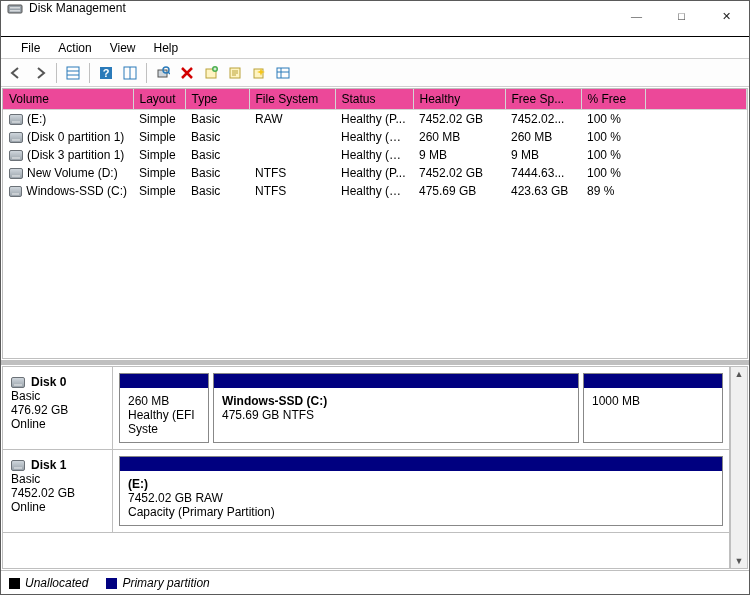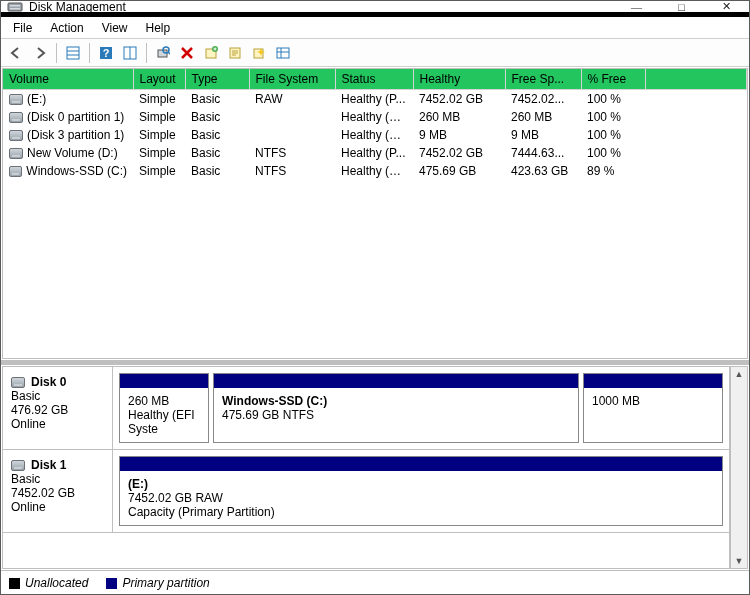--- a/index.html
+++ b/index.html
@@ -1,31 +1,31 @@
 <!DOCTYPE html>
 <html><head>
 <meta charset="utf-8">
 <style>
   * { box-sizing: border-box; }
   html, body { margin: 0; padding: 0; font-family: "Segoe UI", Tahoma, sans-serif; font-size: 12px; color: #000; background: #fff; }
   .window { width: 750px; height: 595px; border: 1px solid #5a5a5a; display: flex; flex-direction: column; background: #fff; }
-  .titlebar { height: 16px; display: flex; align-items: center; padding: 0 0 0 6px; border-bottom: 5px solid #000000; }
+  .titlebar { height: 36px; display: flex; padding: 0 0 0 6px; border-bottom: 1px solid #000000; }
   .titlebar .icon { width: 16px; height: 16px; margin-right: 6px; display:flex;align-items:center;justify-content:center;}
   .titlebar .title { flex: 1; font-size: 12px; }
   .titlebar .winbtn { width: 45px; height: 30px; display: flex; align-items: center; justify-content: center; font-family: "Segoe UI Symbol"; font-size: 11px; color:#222; }
-  .menubar { height: 22px; display: flex; align-items: center; padding: 0 4px; gap: 2px; border-bottom: 1px solid #d0d0d0; }
+  .menubar { height: 22px; display: flex; align-items: center; padding: 0 12px; gap: 2px; border-bottom: 1px solid #d0d0d0; }
   .menubar .menu { padding: 2px 8px; }
   .toolbar { height: 28px; display: flex; align-items: center; padding: 0 4px; gap: 2px; border-bottom: 1px solid #d0d0d0; background:#fdfdfd;}
   .tbtn { width: 22px; height: 22px; display: flex; align-items: center; justify-content: center; border:1px solid transparent;}
   .tsep { width: 1px; height: 20px; background:#c0c0c0; margin: 0 3px; }
   .content { flex: 1; display: flex; flex-direction: column; min-height: 0; }
   
   .voltable { flex: 1 1 240px; overflow:auto; border:1px solid #bfbfbf; margin:1px; }
   .voltable table { width: 100%; border-collapse: collapse; table-layout: fixed; }
-  .voltable th { text-align: left; font-weight: normal; padding: 3px 6px; border-right: 1px solid #d4d4d4; border-bottom: 1px solid #d4d4d4; background: #22c55e; overflow:hidden; white-space:nowrap; text-overflow:clip; }
+  .voltable th { text-align: left; font-weight: normal; padding: 3px 6px; border-right: 1px solid #d4d4d4; border-bottom: 1px solid #d4d4d4; background: #ec4899; overflow:hidden; white-space:nowrap; text-overflow:clip; }
   .voltable td { padding: 2px 6px; white-space: nowrap; overflow:hidden; text-overflow:ellipsis; }
   .voltable td.volcell { display:flex; align-items:center; gap:4px; }
   .disk-icon { width:14px; height:11px; background:linear-gradient(#cfd6dc,#9aa3ab); border-radius:2px; border:1px solid #6b7177; position:relative;}
   .disk-icon::after{content:""; position:absolute; bottom:1px; left:2px; right:2px; height:2px; background:#fff; opacity:.4;}
   
   .diskmap { flex: 0 0 210px; display:flex; border-top:5px solid #bfbfbf; position:relative; }
   .diskmap-inner { flex:1; overflow:auto; border:1px solid #bfbfbf; margin:1px 0 1px 1px;}
   .scrollgutter { width:18px; background:#f0f0f0; border:1px solid #bfbfbf; margin:1px 1px 1px 0; display:flex; flex-direction:column; align-items:center; justify-content:space-between;}
   .scrollgutter .arr{font-size:9px;color:#555;padding:2px 0;}
   .diskrow { display:flex; border-bottom:1px solid #bfbfbf; }

